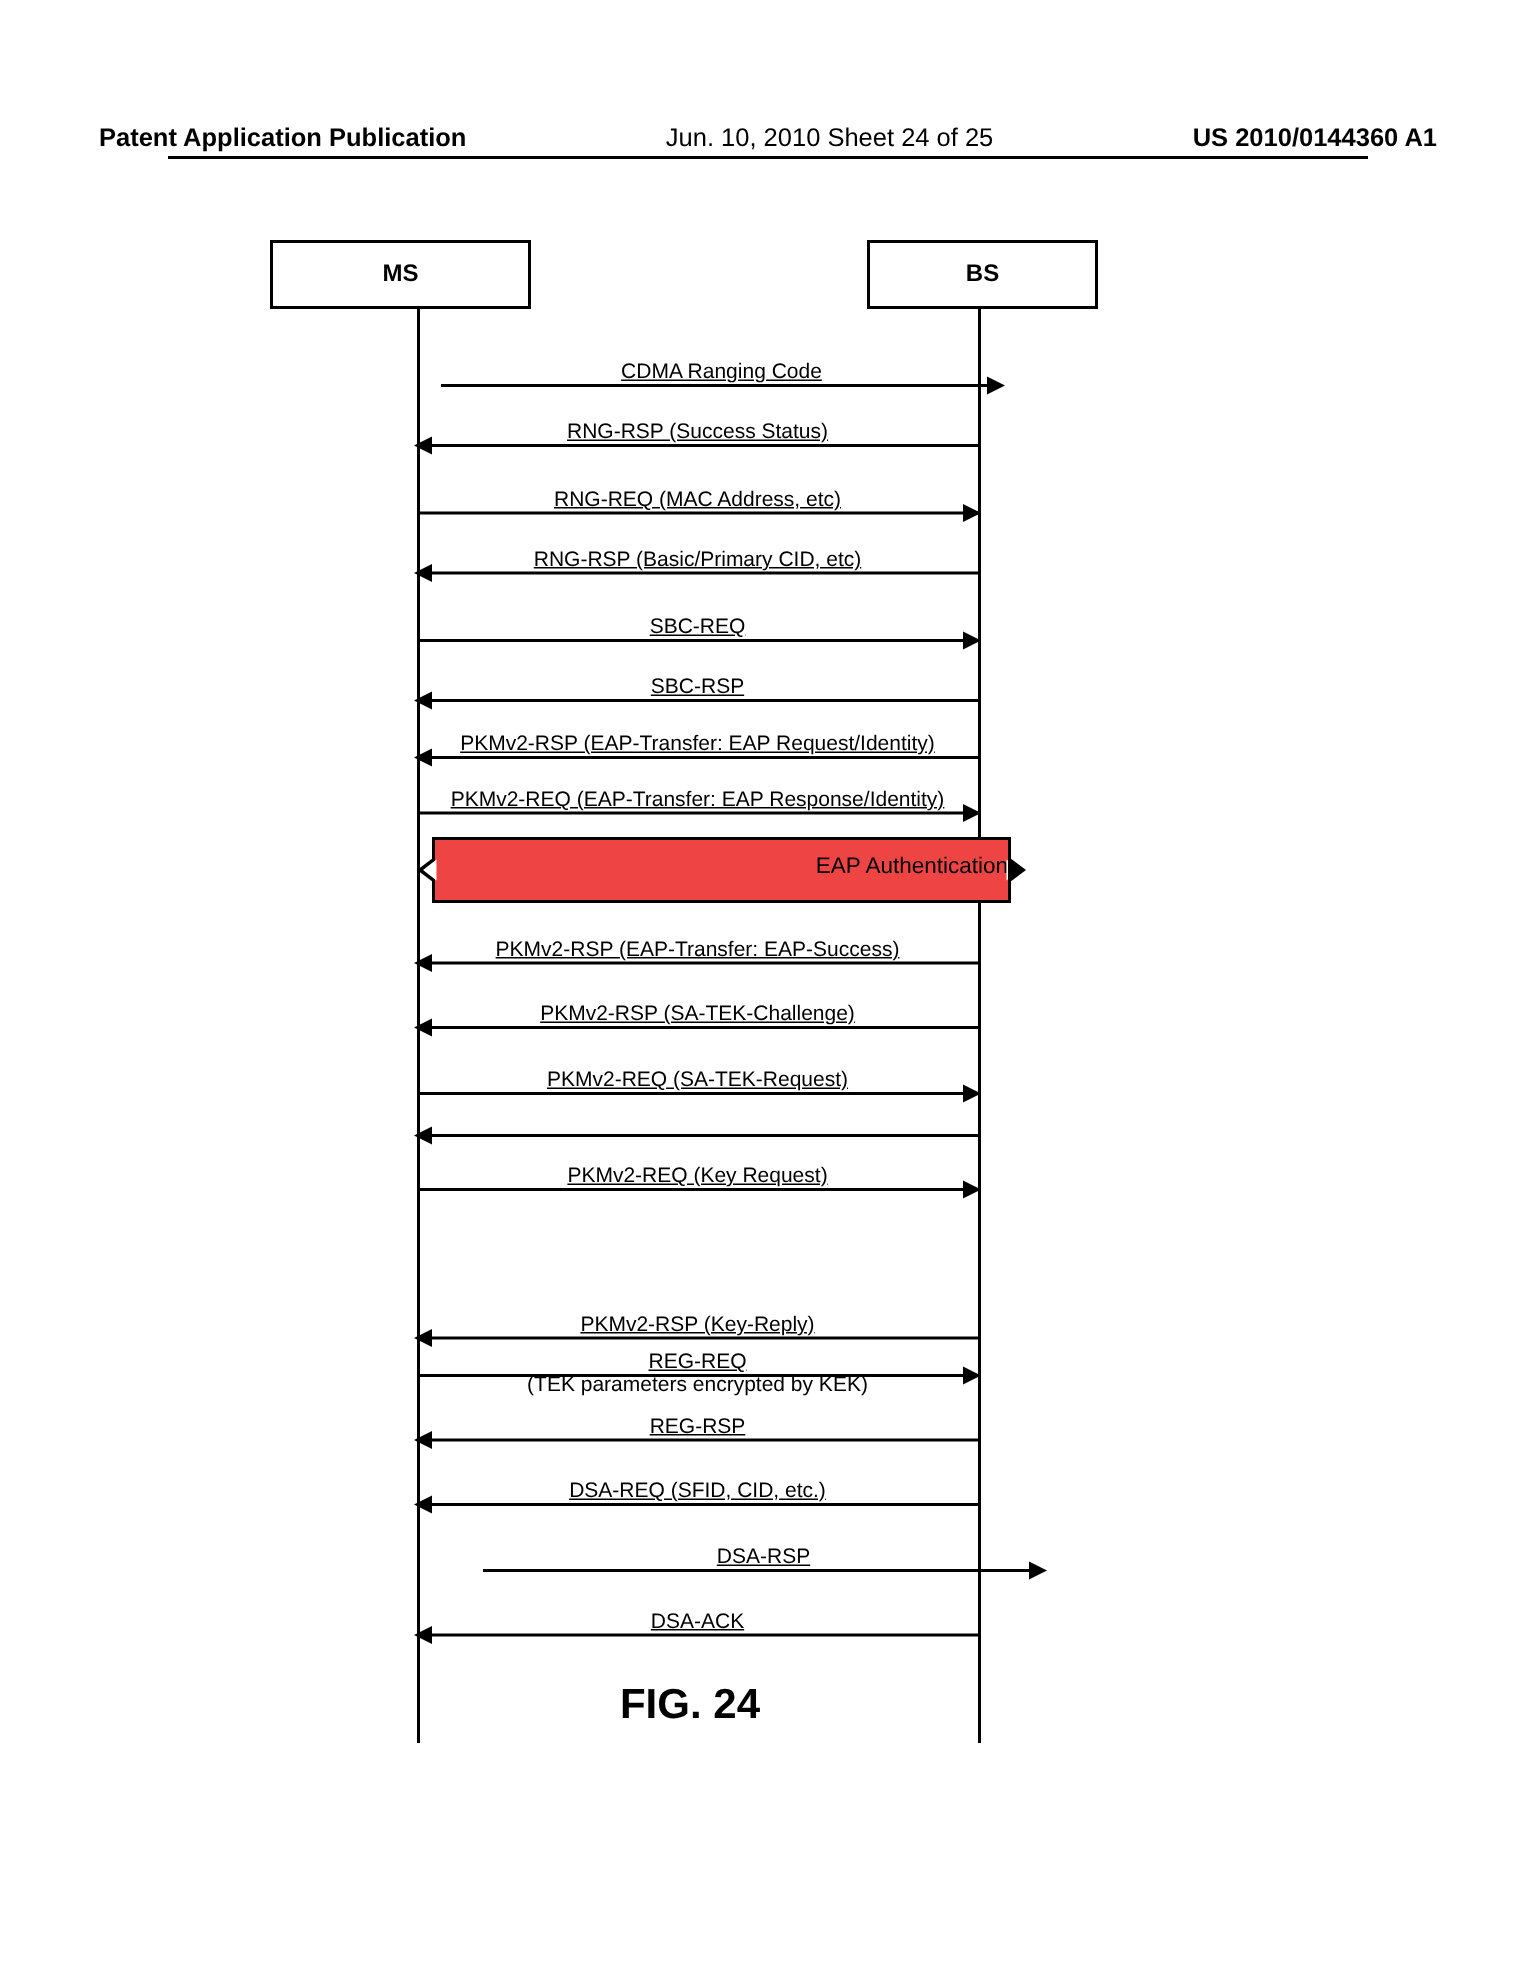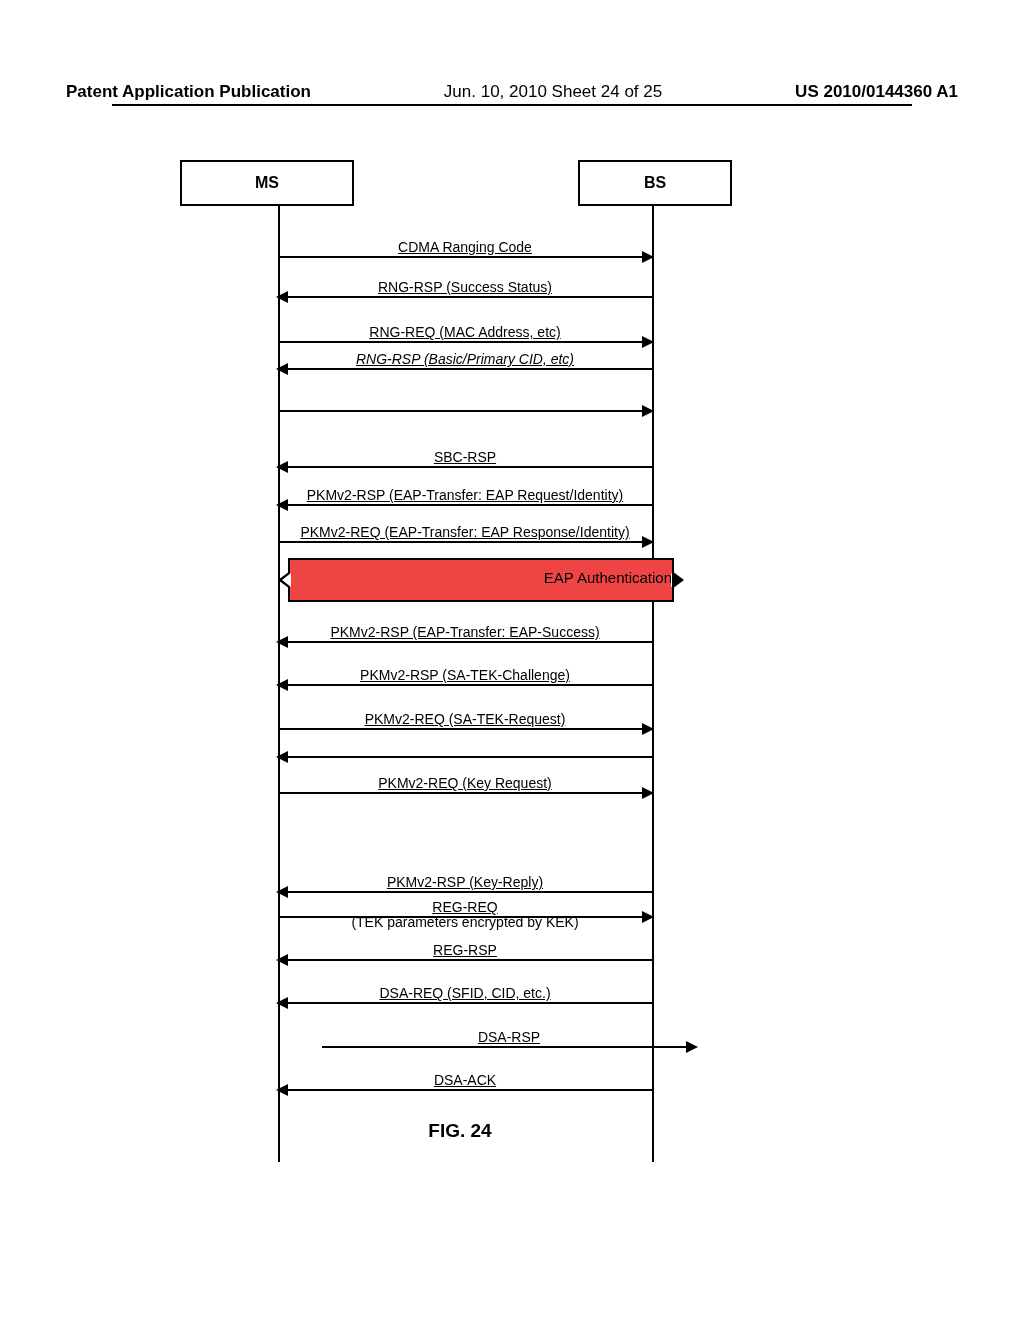--- a/index.html
+++ b/index.html
@@ -145,21 +145,21 @@
     width: 0; height: 0;
     border-top: 7px solid transparent;
     border-bottom: 7px solid transparent;
   }
   .eap-inner-l { left: -8px; border-right: 9px solid #fff; }
   .eap-inner-r { right: -8px; border-left: 9px solid #fff; }
   .figcap {
     position: absolute;
     left: 0; width: 560px;
     text-align: center;
-    font-size: 19px;
+    font-size: 28px;
     font-weight: bold;
   }
 </style>
 </head>
 <body>
 <div class="page">
 
   <div class="header">
     <span class="left">Patent Application Publication</span>
     <span class="mid">Jun. 10, 2010  Sheet 24 of 25</span>
@@ -172,37 +172,38 @@
     <div class="lifeline ll-bs"></div>
 
     <div class="actor-box actor-bs" style="left:398px;width:150px">
       <span>BS</span>
     </div>
     <div class="actor-box actor-ms">
       <span>MS</span>
     </div>
 
     <div id="msgs1">
-        <div class="msg-wrap" style="top: 80px;">
+        <div class="msg-wrap" style="top: 80px; padding-left: 16px;">
           <div class="msg-label">CDMA Ranging Code</div>
           <div class="arrow-line right"></div>
         </div>
         <div class="msg-wrap" style="top: 120px;">
           <div class="msg-label">RNG-RSP (Success Status)</div>
           <div class="arrow-line left"></div>
         </div>
         <div class="msg-wrap" style="top: 165px;">
           <div class="msg-label">RNG-REQ (MAC Address, etc)</div>
           <div class="arrow-line right"></div>
         </div>
-        <div class="msg-wrap" style="top: 192px; font-style: italic;">
+        <div class="msg-wrap" style="top: 205px;">
           <div class="msg-label">RNG-RSP (Basic/Primary CID, etc)</div>
           <div class="arrow-line left"></div>
         </div>
         <div class="msg-wrap" style="top: 250px;">
+          <div class="msg-label">SBC-REQ</div>
           <div class="arrow-line right"></div>
         </div>
         <div class="msg-wrap" style="top: 290px;">
           <div class="msg-label">SBC-RSP</div>
           <div class="arrow-line left"></div>
         </div>
         <div class="msg-wrap" style="top: 328px;">
           <div class="msg-label">PKMv2-RSP (EAP-Transfer: EAP Request/Identity)</div>
           <div class="arrow-line left"></div>
         </div>

